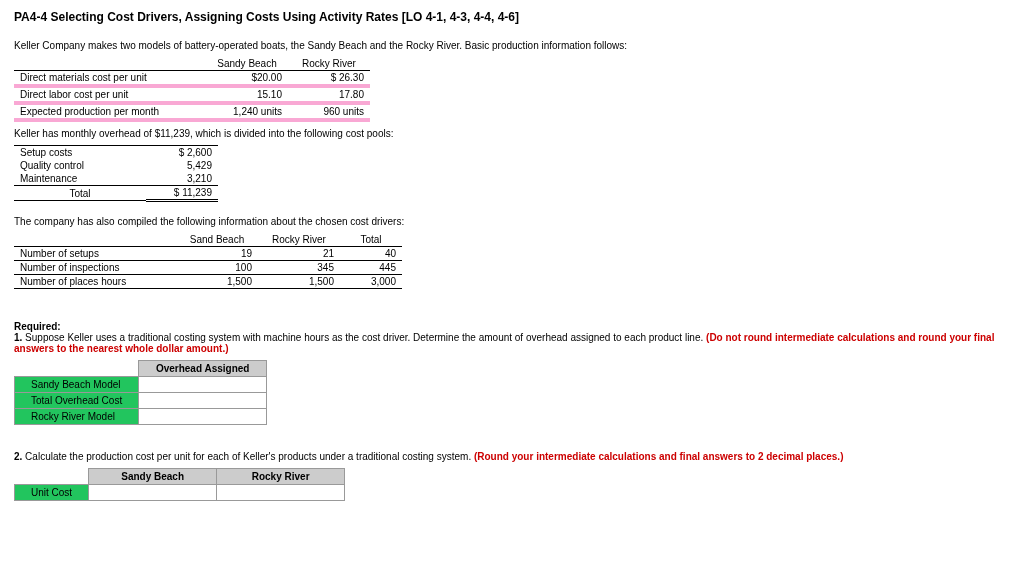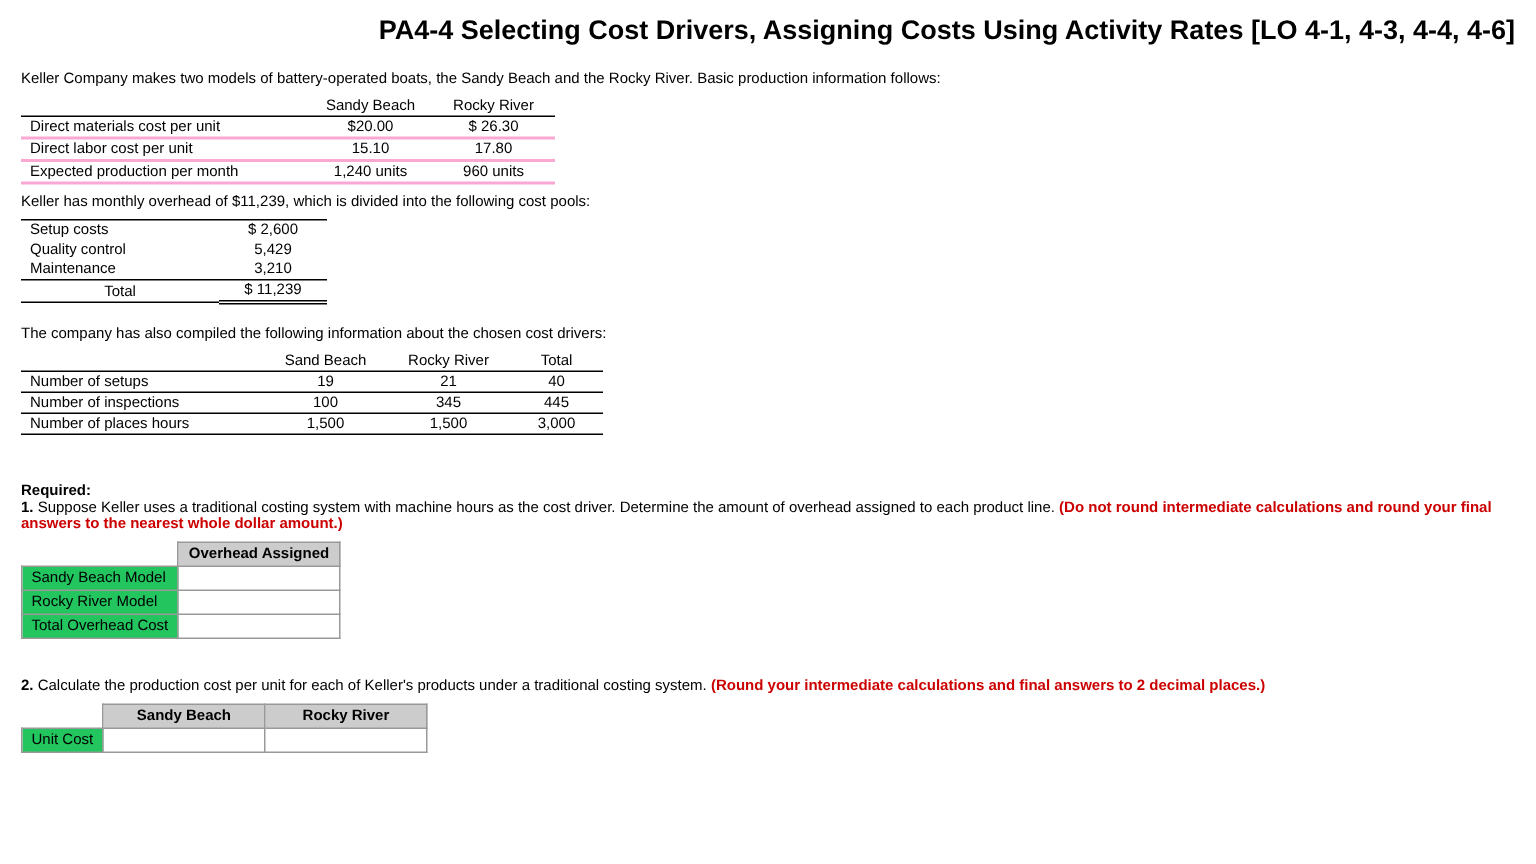--- a/index.html
+++ b/index.html
@@ -1,41 +1,41 @@
 <!DOCTYPE html>
 <html><head>
 <meta charset="utf-8">
 <style>
   body { font-family: Arial, sans-serif; font-size: 10px; color: #000; margin: 0; padding: 10px 14px; background: #fff; }
-  .title { font-size: 18px; font-weight: bold; margin-bottom: 16px; text-align: right; }
+  .title { font-size: 12px; font-weight: bold; margin-bottom: 16px; }
   .para { margin: 6px 0; }
   .bold { font-weight: bold; }
   .red { color: #c00; font-weight: bold; }
 
   table.t { border-collapse: collapse; }
   table.t td, table.t th { padding: 1px 6px; font-size: 10px; font-weight: normal; text-align: left; }
-  table.t .num { text-align: center; }
+  table.t .num { text-align: right; }
   table.t .hd  { text-align: center; }
 
   
-  .prod td { border-bottom: 2px solid #f9a8d4; }
+  .prod td { border-bottom: 4px solid #f9a8d4; }
   .prod .hrow td { border-bottom: 1px solid #000; }
 
   
   .pools td { }
   .pools .trow td { border-top: 1px solid #000; }
   .pools .brow td { border-top: 1px solid #000; border-bottom: 1px solid #000; }
 
   
   .drv .hrow td { border-bottom: 1px solid #000; }
   .drv .drow td { border-bottom: 1px solid #000; }
 
   
   table.grid { border-collapse: collapse; margin-top: 4px; }
-  table.grid td, table.grid th { border: 1px solid #999; font-size: 10px; padding: 2px 6px; }
+  table.grid td, table.grid th { border: 1px solid #999; font-size: 10px; padding: 2px 16px; }
   table.grid th { background: #ccc; font-weight: bold; text-align: center; }
   table.grid .lab { background: #22c55e; text-align: left; white-space: nowrap; }
   table.grid input { width: 95px; border: none; font-size: 10px; padding: 0; }
 </style>
 </head>
 <body>
 
 <div class="title">PA4-4 Selecting Cost Drivers, Assigning Costs Using Activity Rates [LO 4-1, 4-3, 4-4, 4-6]</div>
 
 <div class="para">Keller Company makes two models of battery-operated boats, the Sandy Beach and the Rocky River. Basic production information follows:</div>
@@ -128,25 +128,25 @@
   <tbody>
       <tr>
         <td class="lab" style="background:#fff;border:none"></td>
         <th>Overhead Assigned</th>
       </tr>
   <tr>
         <td class="lab">Sandy Beach Model</td>
         <td><input type="text" style=""></td>
       </tr>
   <tr>
-        <td class="lab">Rocky River Model</td>
+        <td class="lab">Total Overhead Cost</td>
         <td><input type="text" style=""></td>
       </tr>
   <tr>
-        <td class="lab">Total Overhead Cost</td>
+        <td class="lab">Rocky River Model</td>
         <td><input type="text" style=""></td>
       </tr>
 </tbody>
   </table>
 
 <div class="para" style="margin-top:26px">
   <span class="bold">2.</span><span> Calculate the production cost per unit for each of Keller's products under a traditional costing system. </span><span class="red">(Round your intermediate calculations and final answers to 2 decimal places.)</span>
 </div>
 
 <table class="grid">

